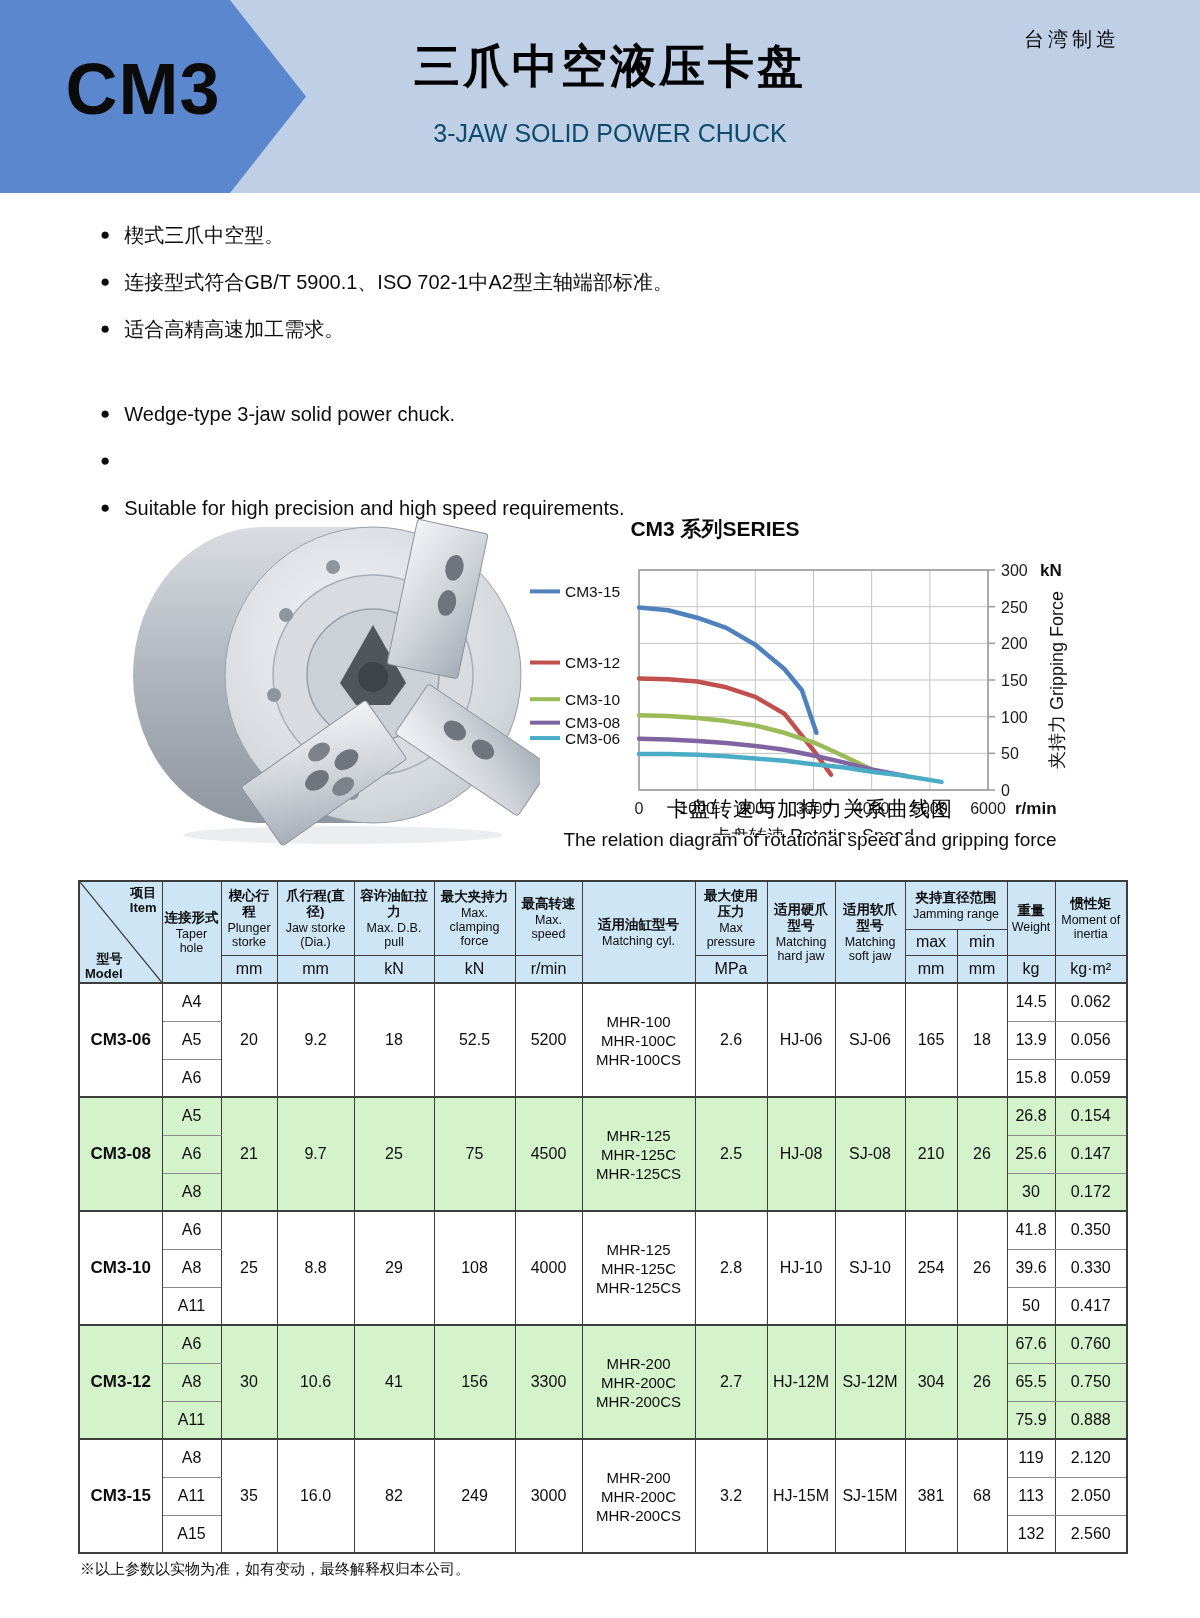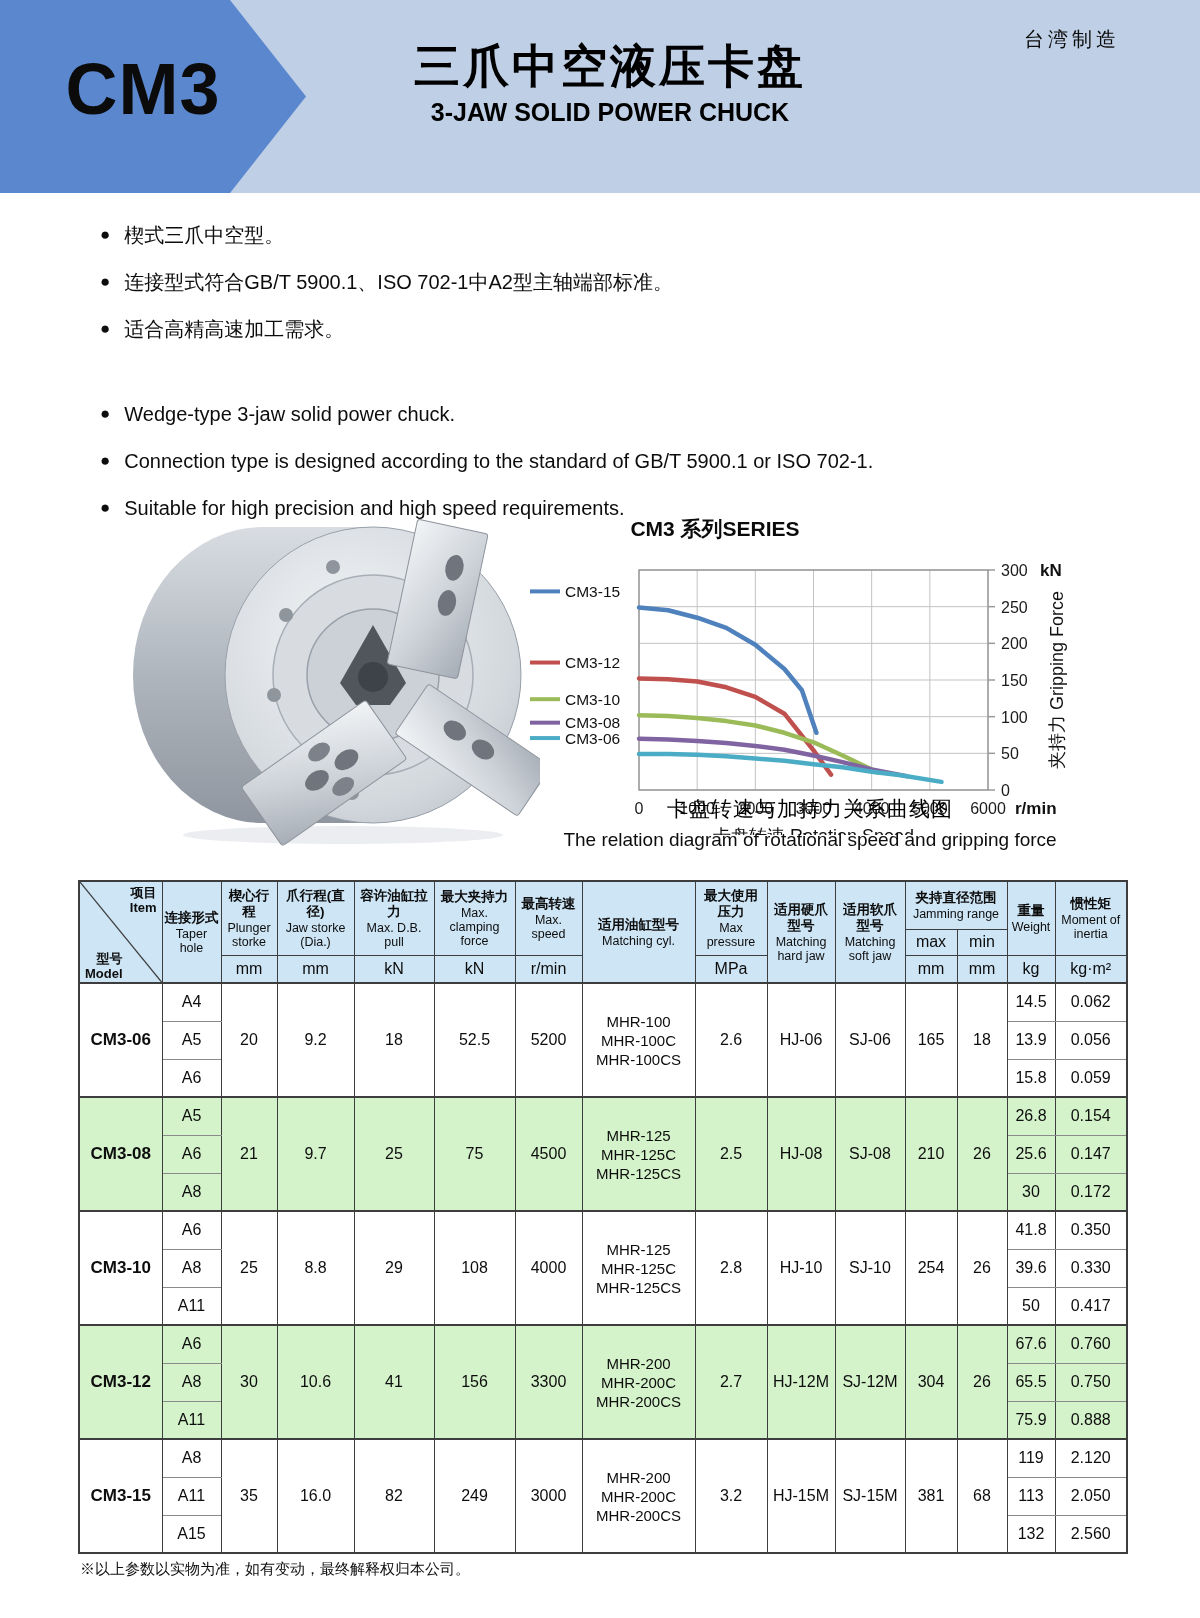--- a/index.html
+++ b/index.html
@@ -11,21 +11,21 @@
   .page{position:relative; width:1200px; height:1618px; background:#fff; overflow:hidden;}
 
   
   .band{position:absolute; left:0; top:0; width:1200px; height:193px; background:var(--band);}
   .arrow{position:absolute; left:0; top:0; width:306px; height:193px; background:var(--arrow);
          clip-path:polygon(0 0, 230px 0, 306px 50%, 230px 100%, 0 100%);}
   .prod-code{position:absolute; left:28px; top:48px; width:230px; text-align:center;
              font-size:72px; font-weight:bold; color:#0b0b0b; letter-spacing:1px;}
   .title-block{position:absolute; left:330px; top:36px; width:560px; text-align:center;}
   .title-zh{font-size:46px; font-weight:bold; letter-spacing:3px; color:#000000;}
-  .title-en{font-size:25px; font-weight:bold; margin-top:0; color:#000000;}
+  .title-en{font-size:25px; font-weight:normal; margin-top:21px; color:#0c4a6e;}
   .origin{position:absolute; right:80px; top:26px; font-size:20px; letter-spacing:4px; color:#0b0b0b;}
 
   
   .features{position:absolute; left:100px; top:222px; width:1000px;}
   .feat{display:flex; align-items:flex-start; margin-bottom:21px; font-size:20px; color:#0d0d0d;}
   .feat .dot{font-size:17px; margin-right:14px; line-height:26px;}
   .feat .txt{line-height:26px;}
   .features .gap{height:38px;}
 
   
@@ -42,21 +42,21 @@
               width:1048px; border:2px solid var(--border); background:#fff;}
   .spec-table td{border:1px solid var(--border); text-align:center; vertical-align:middle;
                  font-size:16px; color:#0d0d0d; padding:1px 2px; overflow:hidden;}
   .spec-table .hd{background:var(--thead);}
   .hzh{font-size:13.5px; font-weight:600; line-height:16px;}
   .hen{font-size:12.5px; line-height:14px; margin-top:1px;}
   .units td{font-size:16px; height:28px;}
   .h1 td{height:48px;} .h2 td{height:26px;}
   .corner{position:relative; padding:0;}
   .corner svg{position:absolute; left:0; top:0; width:100%; height:100%;}
-  .corner .tr{position:absolute; right:5px; top:3px; text-align:right;}
+  .corner .tr{position:absolute; right:5px; top:3px; }
   .corner .bl{position:absolute; left:5px; bottom:1px; text-align:right;}
   .corner .tr div, .corner .bl div{font-size:13px; line-height:15px; font-weight:600;}
   tr.data td{height:38px;}
   tr.gstart td{border-top:2px solid var(--border);}
   td.model{font-weight:bold; font-size:17px;}
   td.cyl{font-size:15px; white-space:pre-line; line-height:19px;}
   td.sub{border-top:1px solid var(--subline); border-bottom:1px solid var(--subline);}
   tr.hl td{background:var(--hl);}
   .footnote{position:absolute; left:80px; top:1560px; font-size:15px; color:#0d0d0d;}
 </style>
@@ -88,21 +88,20 @@
       <span class="dot">●</span>
       <span class="txt">适合高精高速加工需求。</span>
     </div>
     <div class="gap"></div>
     <div class="feat">
       <span class="dot">●</span>
       <span class="txt">Wedge-type 3-jaw solid power chuck.</span>
     </div>
     <div class="feat">
       <span class="dot">●</span>
-      <span class="txt">Connection type is designed according to the standard of GB/T 5900.1 or ISO 702-1.</span>
     </div>
     <div class="feat">
       <span class="dot">●</span>
       <span class="txt">Suitable for high precision and high speed requirements.</span>
     </div>
   </div>
 
   <div class="photo-wrap">
     <svg width="412" height="345" viewBox="0 0 412 345">
       <defs>

